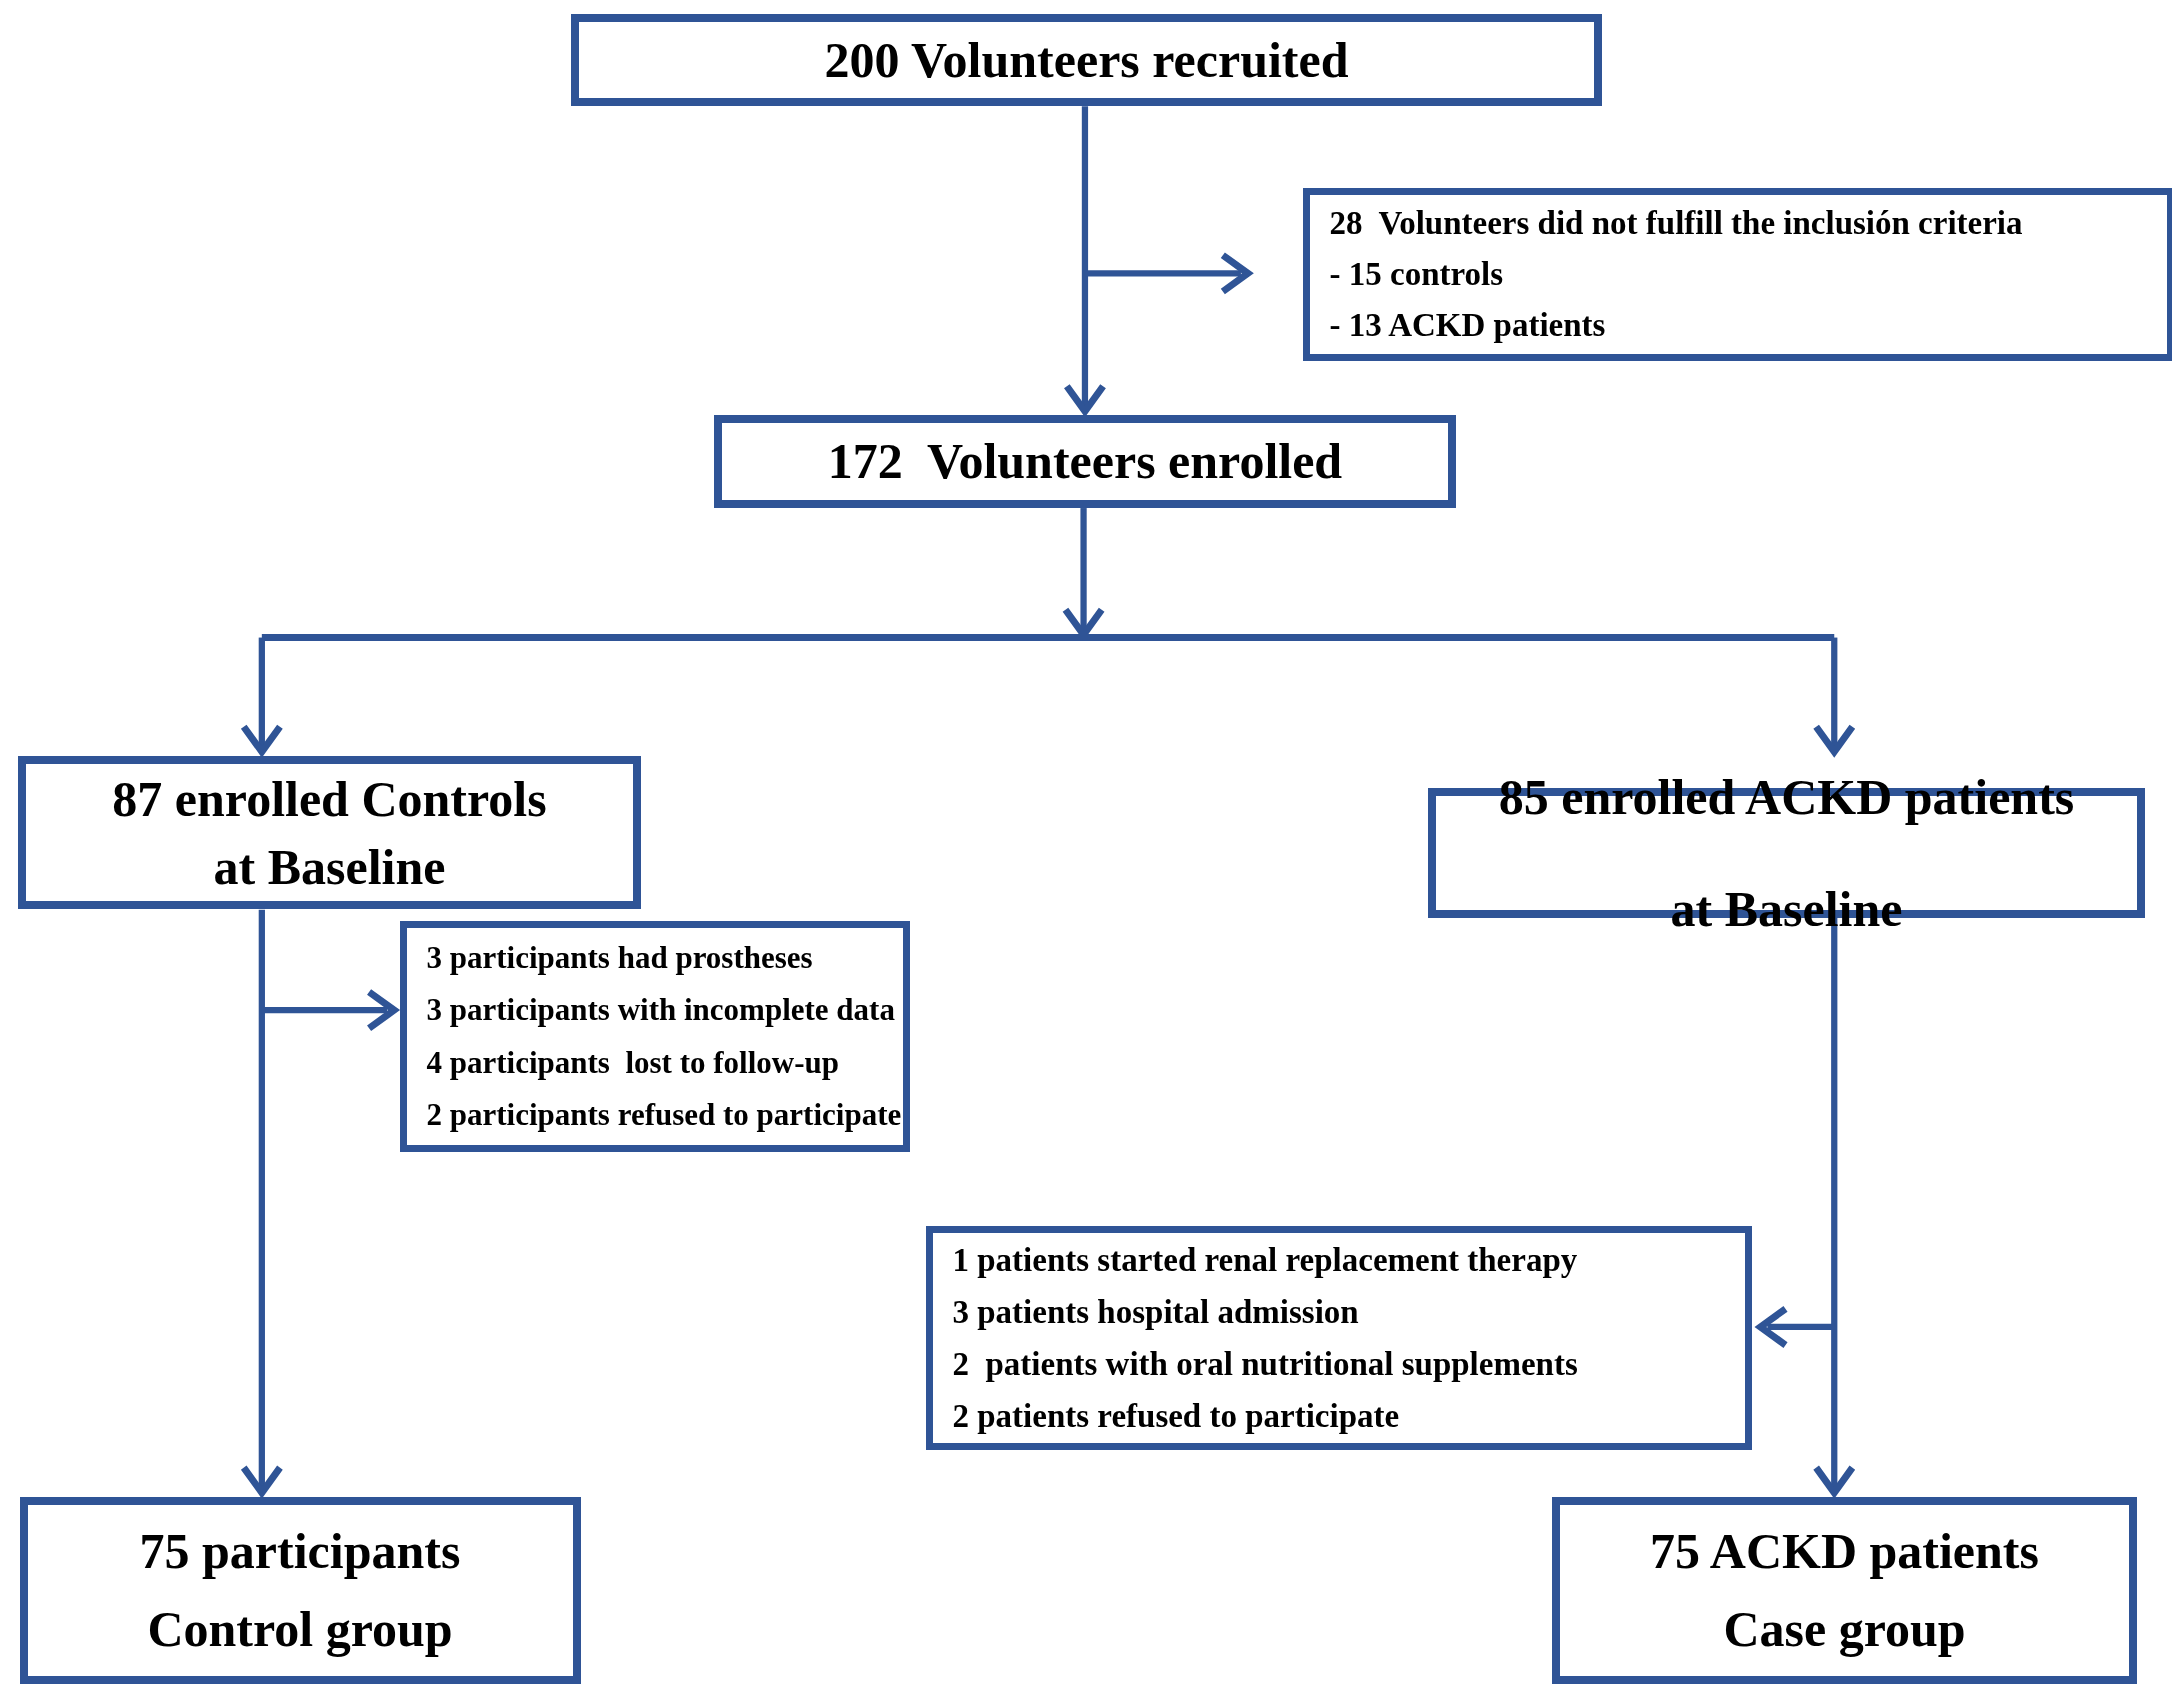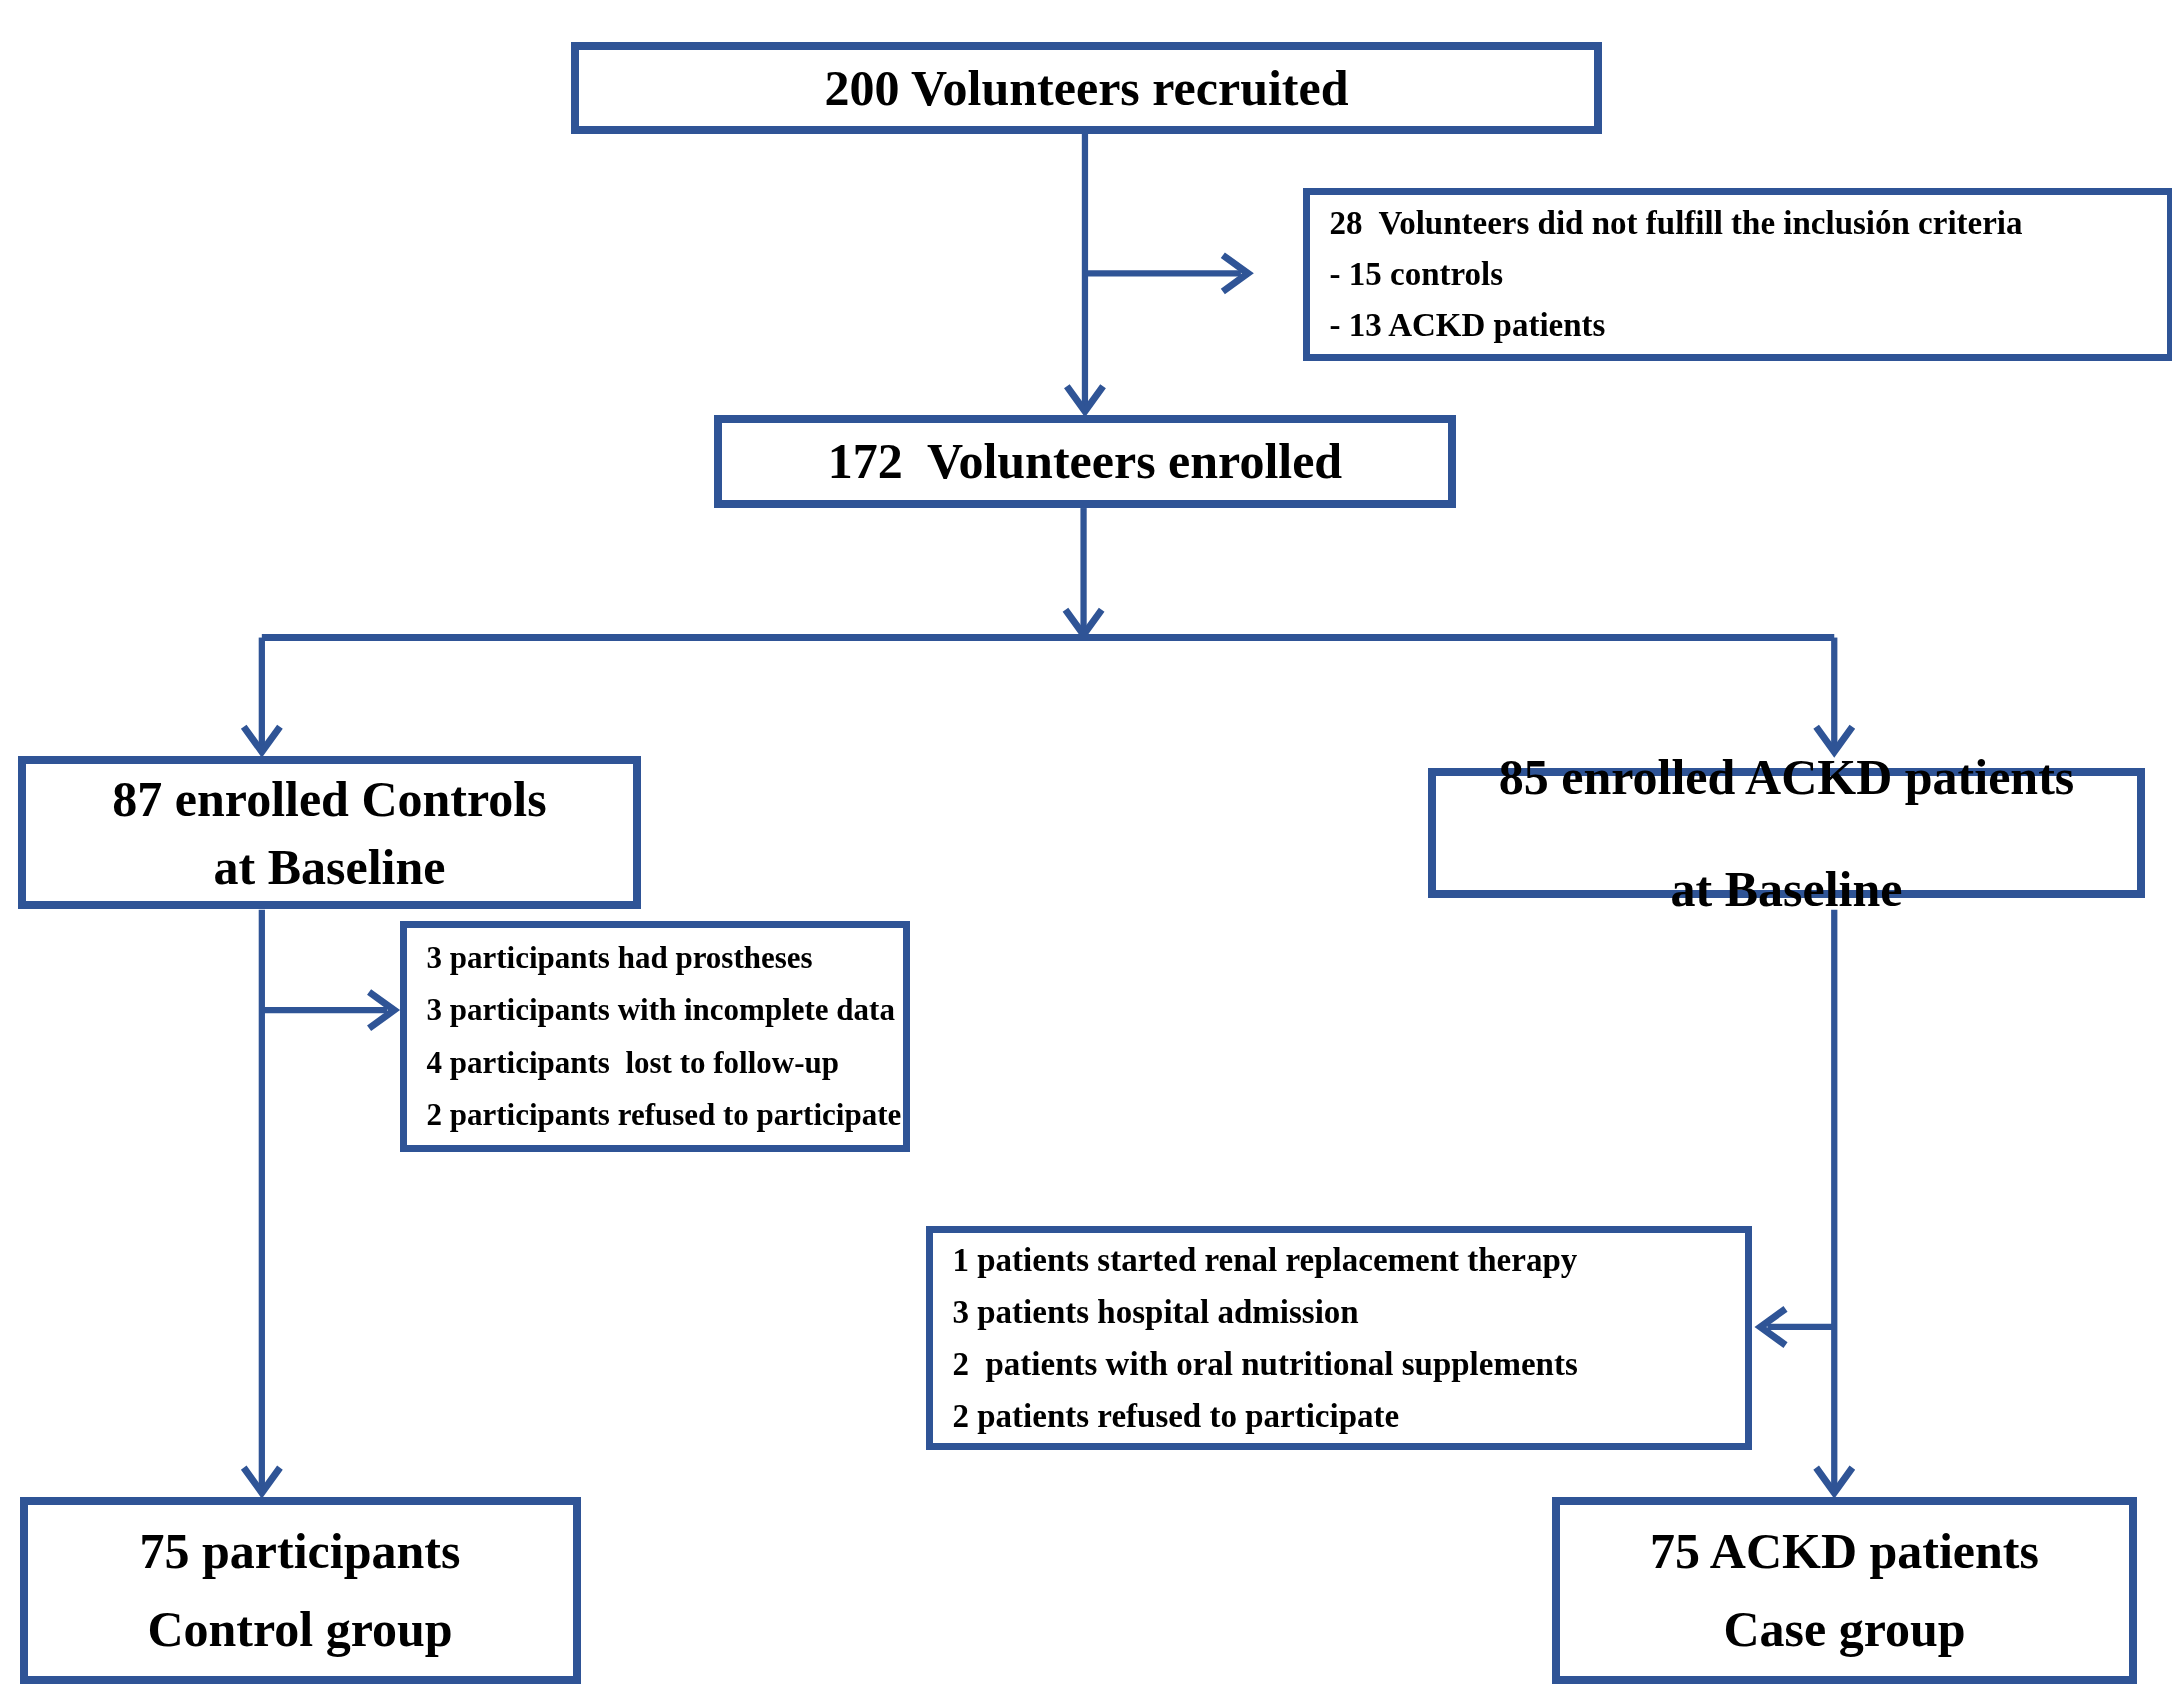--- a/index.html
+++ b/index.html
@@ -53,40 +53,40 @@
     <path class="shaft" d="M376,1450 H556"></path>
     <polyline class="head" points="530,1424 566,1450 530,1476"></polyline>
 
     <path class="shaft" d="M2634,1306 V2136"></path>
     <polyline class="head" points="2608,2107 2634,2143 2660,2107"></polyline>
 
     <path class="shaft" d="M2634,1905 H2538"></path>
     <polyline class="head" points="2564,1879 2528,1905 2564,1931"></polyline>
   </svg>
 
-  <div class="node center big" style="left:571px;top:14px;width:1031px;height:92px;margin-top:28px;">
+  <div class="node center big" style="left:571px;top:14px;width:1031px;height:92px;">
     <div class="line">200 Volunteers recruited</div>
   </div>
 
   <div class="node leftalign excl excl1" style="left:1275px;top:188px;width:871px;height:173px;margin-left:28px;">
     <div class="line">28  Volunteers did not fulfill the inclusión criteria</div>
     <div class="line">- 15 controls</div>
     <div class="line">- 13 ACKD patients</div>
   </div>
 
   <div class="node center big" style="left:714px;top:415px;width:742px;height:93px;">
     <div class="line">172  Volunteers enrolled</div>
   </div>
 
   <div class="node center baseline" style="left:18px;top:756px;width:623px;height:153px;">
     <div class="line">87 enrolled Controls</div>
     <div class="line">at Baseline</div>
   </div>
 
-  <div class="node center baseline" style="left:1428px;top:768px;width:717px;height:130px;gap:44px;">
+  <div class="node center baseline" style="left:1428px;top:788px;width:717px;height:130px;gap:44px;">
     <div class="line">85 enrolled ACKD patients</div>
     <div class="line">at Baseline</div>
   </div>
 
   <div class="node leftalign excl excl2" style="left:400px;top:921px;width:510px;height:231px;">
     <div class="line">3 participants had prostheses</div>
     <div class="line">3 participants with incomplete data</div>
     <div class="line">4 participants  lost to follow-up</div>
     <div class="line">2 participants refused to participate</div>
   </div>

